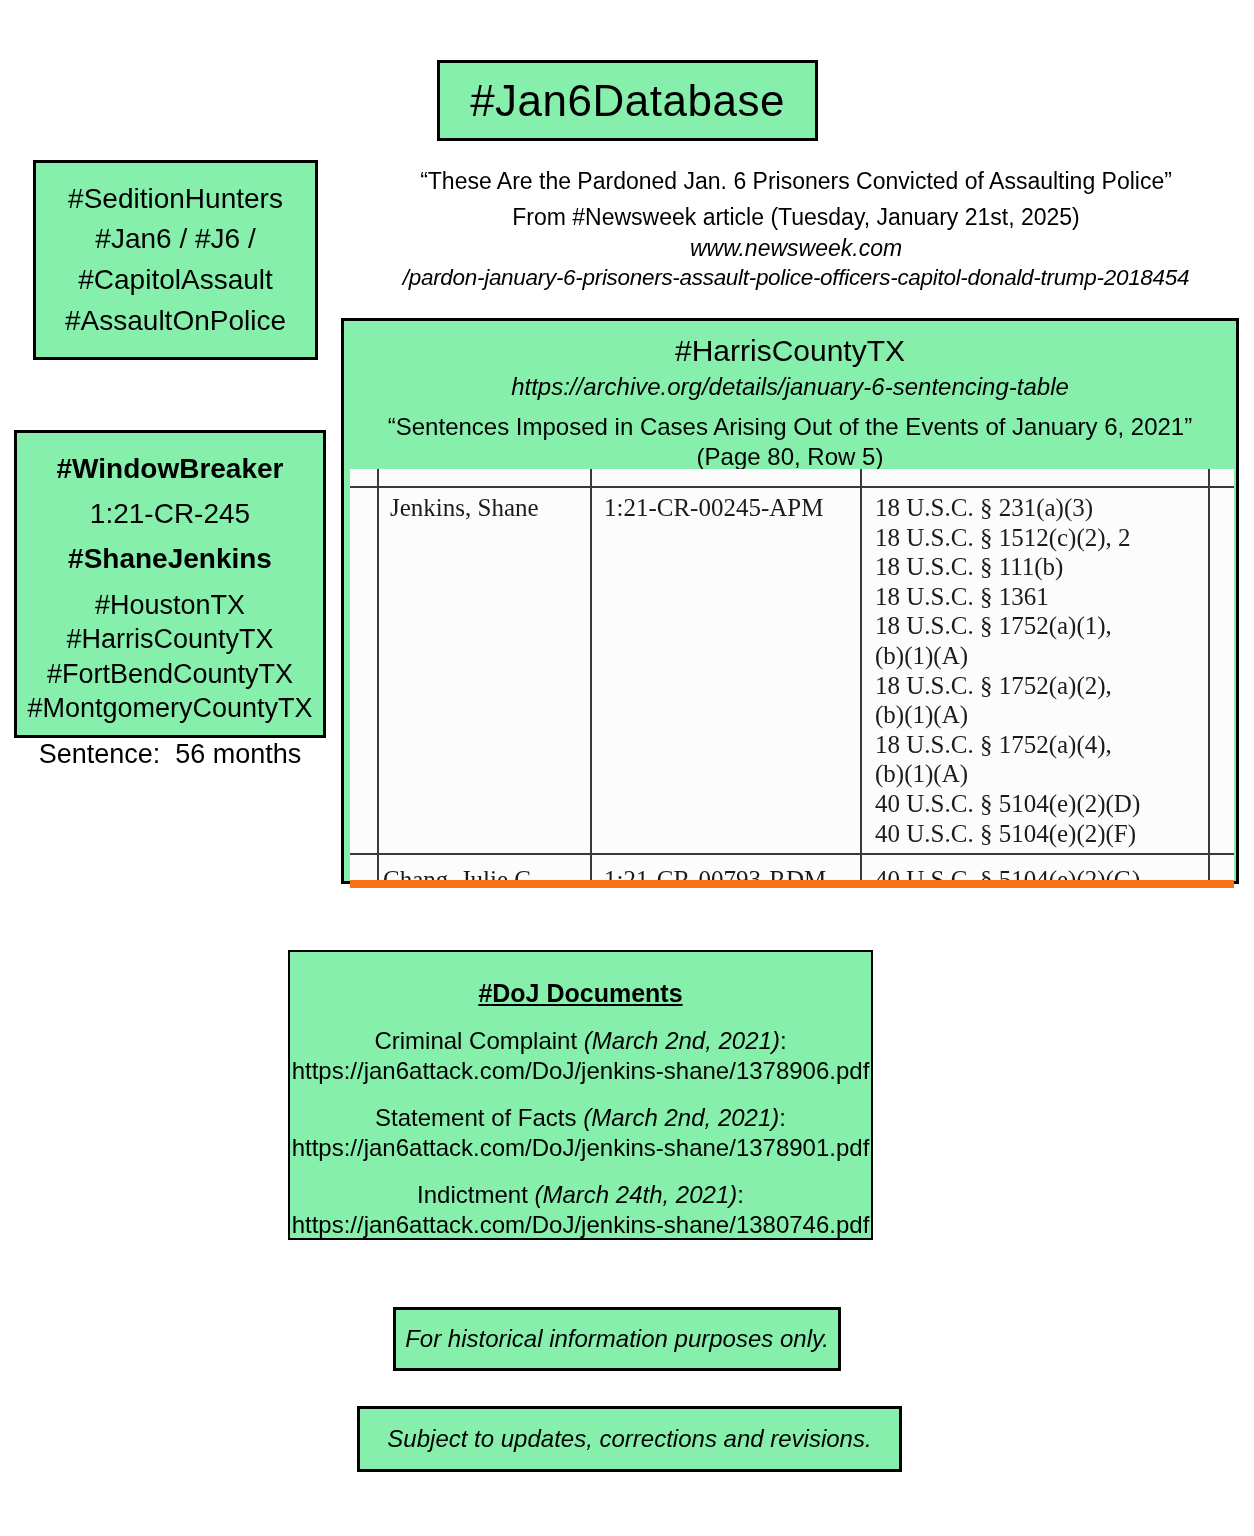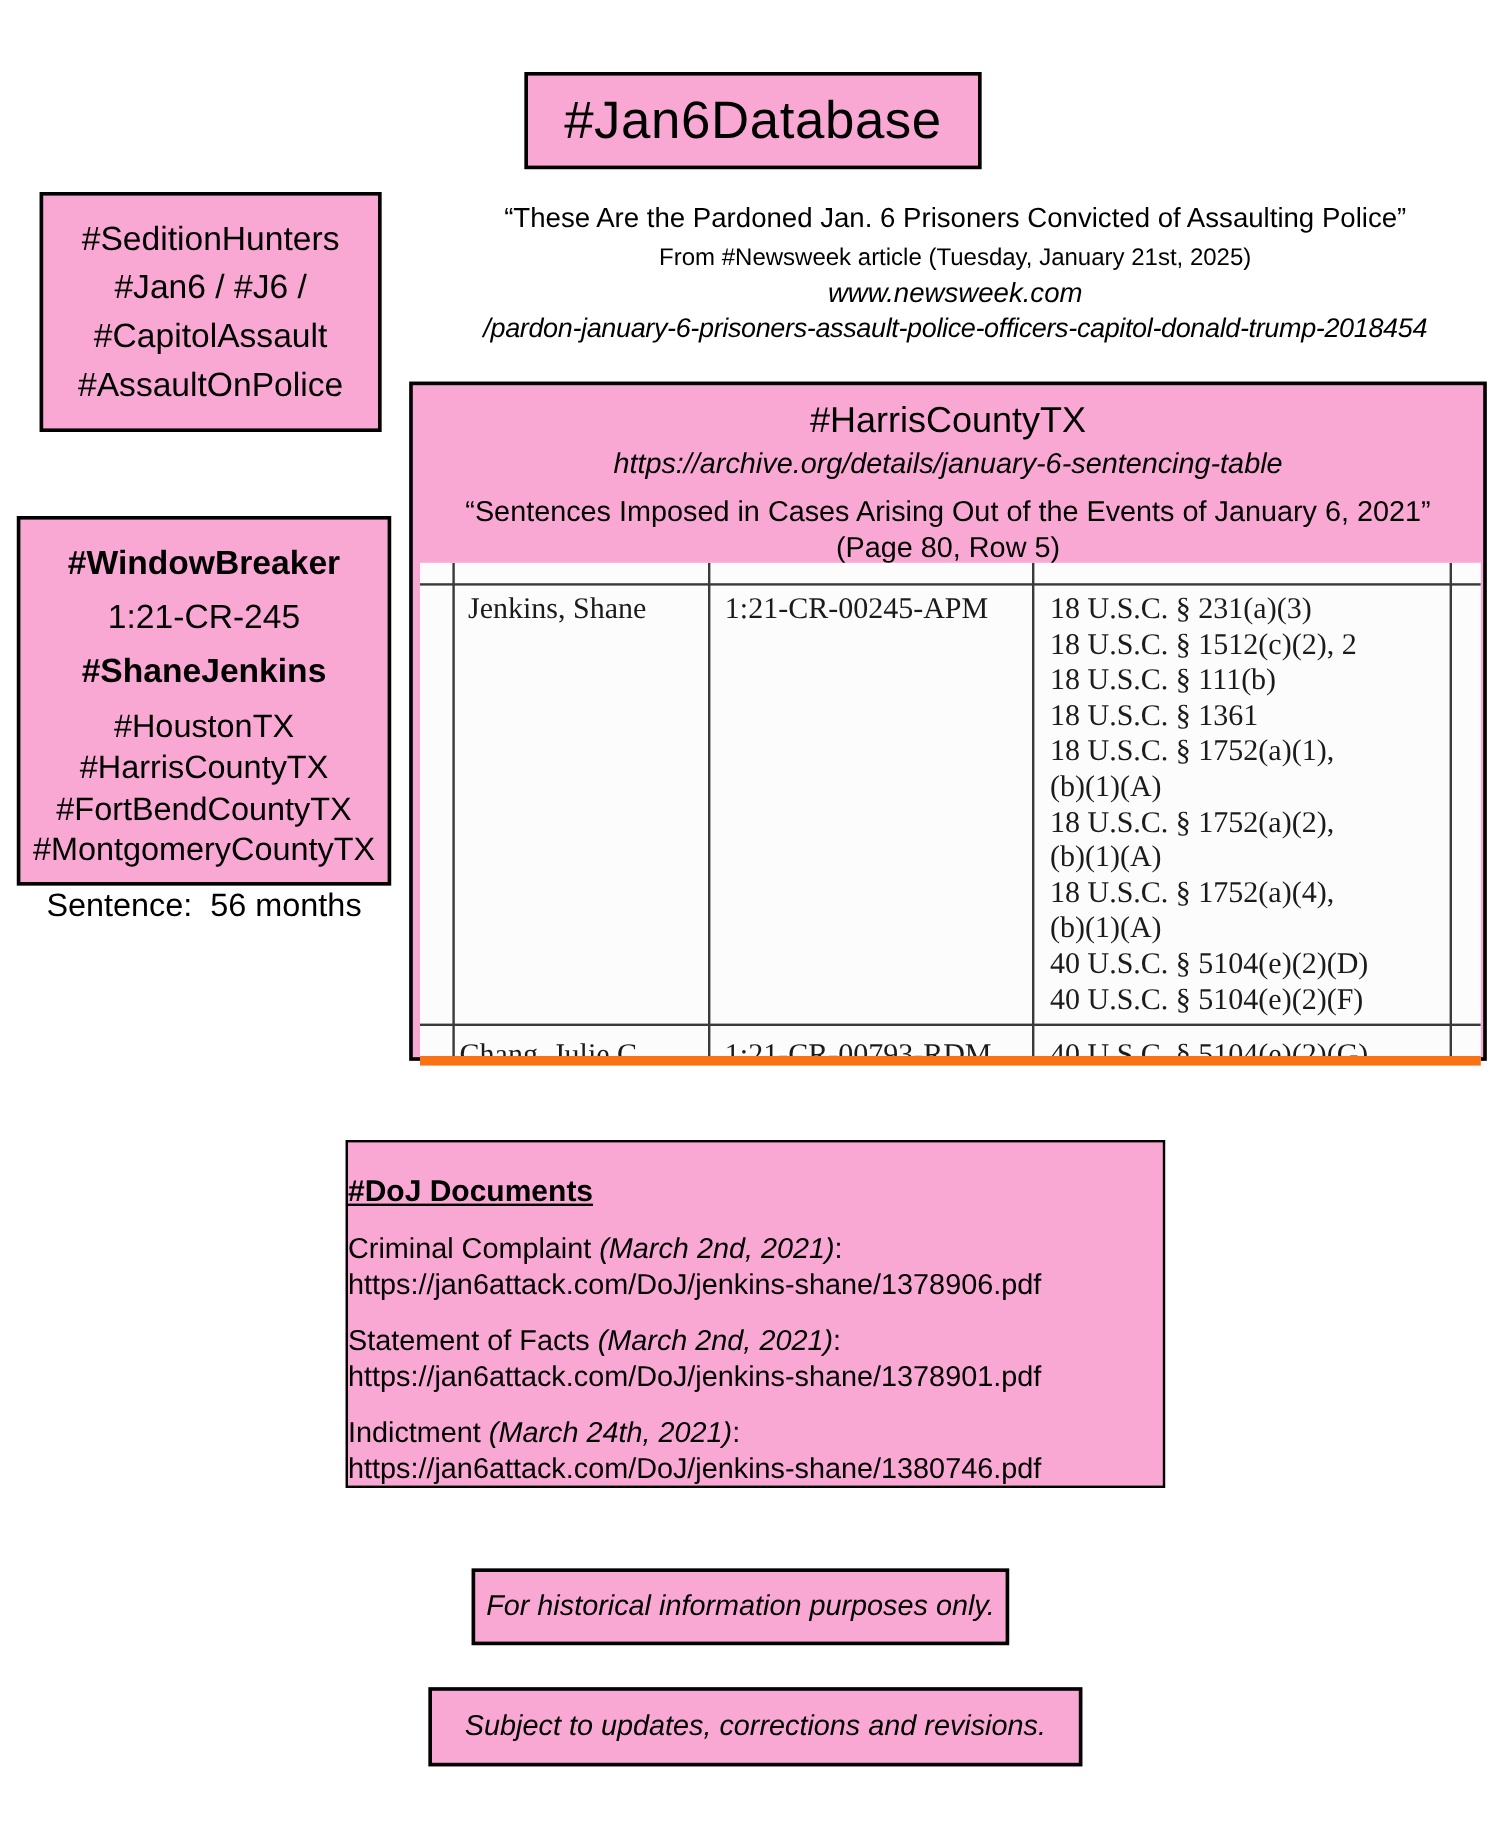--- a/index.html
+++ b/index.html
@@ -4,34 +4,34 @@
 <style>
   html,body{margin:0;padding:0;background:#ffffff;}
   .page{
     position:relative;
     width:1254px;height:1536px;
     background:#ffffff;
     font-family:"Liberation Sans",sans-serif;
     color:#000;
     overflow:hidden;
   }
-  .box{position:absolute;border:3px solid #000;background:#f9a8d4;box-sizing:border-box;}
+  .box{position:absolute;border:3px solid #000;background:#86efac;box-sizing:border-box;}
 
   
   .title-box{left:437px;top:60px;width:381px;height:81px;display:flex;align-items:center;justify-content:center;}
   .title-box .t{font-size:44px;letter-spacing:0.5px;}
 
   
   .hash-box{left:33px;top:160px;width:285px;height:200px;display:flex;flex-direction:column;align-items:center;justify-content:center;}
   .hash-box div{font-size:28px;line-height:1.45;}
 
   
   .article{position:absolute;left:340px;top:168px;width:912px;text-align:center;}
   .article .headline{font-size:23px;}
-  .article .src{font-size:20px;margin-top:9px;}
+  .article .src{font-size:23px;margin-top:9px;}
   .article .site{font-size:23px;font-style:italic;margin-top:4px;}
   .article .path{font-size:22.5px;font-style:italic;margin-top:3px;letter-spacing:-0.3px;white-space:nowrap;}
 
   
   .case-box{left:14px;top:430px;width:312px;height:308px;padding-top:20px;text-align:center;}
   .case-box .b{font-weight:bold;font-size:28px;}
   .case-box .n{font-size:28px;}
   .case-box .gap{margin-top:13px;}
   .case-box .loc{font-size:27px;line-height:1.27;}
   .case-box .sentence{font-size:27px;margin-top:14px;white-space:pre-wrap;}
@@ -48,21 +48,21 @@
     position:absolute;left:6px;top:148px;width:884px;height:411px;
     background:#fcfcfc;overflow:hidden;
     border-bottom:8px solid #f97316;
     font-family:"Liberation Serif",serif;color:#1b1b1b;text-align:left;
   }
   .vline{position:absolute;top:0;bottom:0;width:1.5px;background:#3a3a3a;}
   .hline{position:absolute;left:0;right:0;height:1.5px;background:#3a3a3a;}
   .cell{position:absolute;font-size:25px;line-height:29.6px;}
 
   
-  .doj-box{left:288px;top:950px;width:683px;height:290px;border-width:2.5px;}
+  .doj-box{left:288px;top:950px;width:585px;height:290px;border-width:2.5px;text-align:center;}
   .doj-box .head{font-size:25px;font-weight:bold;text-decoration:underline;margin-top:27px;}
   .doj-box .lbl{font-size:24px;margin-top:19px;}
   .doj-box .lbl .it{font-style:italic;}
   .doj-box .url{font-size:24px;margin-top:2px;}
 
   
   .note1{left:393px;top:1307px;width:448px;height:64px;display:flex;align-items:center;justify-content:center;}
   .note2{left:357px;top:1406px;width:545px;height:66px;display:flex;align-items:center;justify-content:center;}
   .note-text{font-size:24px;font-style:italic;}
 </style>

